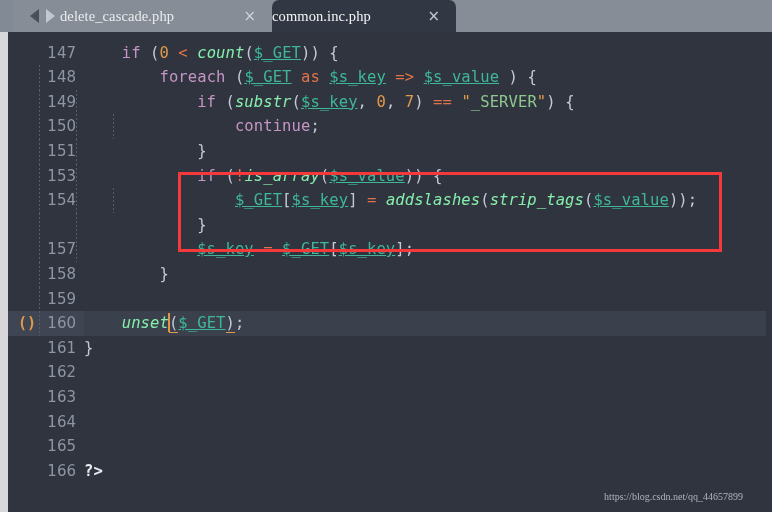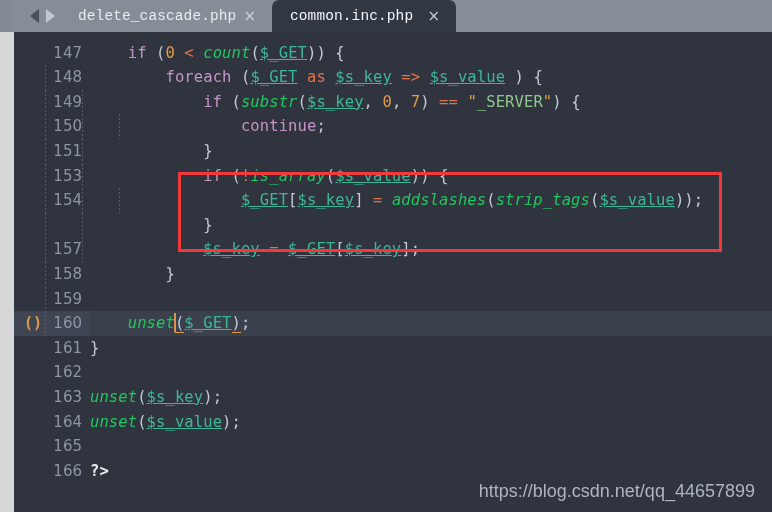--- a/index.html
+++ b/index.html
@@ -21,30 +21,30 @@
   .arrow-left{border-right:9px solid #4a5059;}
   .arrow-right{border-left:9px solid #c3c8cf;}
 
   .tab{position:absolute;top:0;height:32px;display:flex;align-items:center;
        box-sizing:border-box;}
   .tab-inactive{left:60px;width:212px;background:#868d97;}
   .tab-inactive .tab-label{color:#e9ecef;}
   .tab-active{left:272px;width:184px;background:#323843;
        border-radius:7px 7px 0 0;}
   .tab-active .tab-label{color:#f4f6f8;}
-  .tab-label{font-family:Liberation Mono, monospace;
-       font-size:14.5px;letter-spacing:0.1px;margin-left:18px;white-space:nowrap;}
+  .tab-label{font-family:Liberation Serif, serif;
+       font-size:14.5px;letter-spacing:0.1px;white-space:nowrap;}
   .tab-close{position:absolute;right:16px;top:50%;transform:translateY(-50%);
        font-family:"DejaVu Sans","Liberation Sans",sans-serif;font-size:15px;line-height:1;}
   .tab-inactive .tab-close{color:#cfd3d9;}
   .tab-active .tab-close{color:#c7ccd4;}
   .tabbar-rest{position:absolute;left:500px;top:0;width:272px;height:32px;background:#868d97;}
 
   
-  .editor{position:absolute;left:14px;top:32px;width:758px;height:480px;
+  .editor{position:absolute;left:8px;top:32px;width:758px;height:480px;
           background:#2f343f;overflow:hidden;}
   .gutter-band{position:absolute;left:0;top:0;width:76px;height:480px;background:#2f343f;}
 
   .row{position:relative;height:24.6px;}
   .row-active .lnwrap{background:#3f4552;}
   .row-active .code{background:#3a404c;}
 
   .lnwrap{position:absolute;left:0;top:0;width:76px;height:24.6px;
         box-sizing:border-box;}
   .ln{position:absolute;right:8px;top:0;line-height:24.6px;
@@ -54,41 +54,41 @@
 
   .code{position:absolute;left:76px;top:0;right:0;height:24.6px;line-height:24.6px;
         font-size:15.5px;white-space:pre;color:#c3cad6;letter-spacing:0.1px;}
 
   
   .guide{position:absolute;top:0;width:1px;height:24.6px;
      background:repeating-linear-gradient(to bottom,#555d6b 0 2px,transparent 2px 4px);}
 
   
   .kw{color:#c695c6;}                 
-  .fn{color:#22c55e;font-style:italic;text-align:center;}
+  .fn{color:#86efac;font-style:italic;text-align:center;}
   .var{color:#3fb796;text-decoration:underline;}                
   .num{color:#e09a4a;}                
   .op{color:#e0734a;}                 
   .str{color:#8fc88f;}                
   .strq{color:#e0a04a;}               
   .pun{color:#c3cad6;}                
   .tag{color:#e9edf2;font-weight:bold;}
   .uline{border-bottom:1px solid #e09a4a;}
 
   
   .caret{display:inline-block;width:2px;height:19px;background:#e0944a;
          vertical-align:-4px;margin:0 -1px;}
 
   
   .redbox{position:absolute;left:178px;top:172px;width:544px;height:80px;
           border:3px solid #f4383c;box-sizing:border-box;pointer-events:none;}
 
   
-  .watermark{position:absolute;right:17px;bottom:10px;
-      font-family:Liberation Sans, sans-serif;font-size:18px;color:#aeb5bf;}
+  .watermark{position:absolute;right:29px;bottom:10px;
+      font-family:Liberation Serif, serif;font-size:10px;color:#aeb5bf;}
 
   .clip-top{position:absolute;left:14px;top:32px;width:758px;height:9px;background:#2f343f;z-index:5;}
 </style>
 </head>
 <body>
 
 <div class="app">
 
   <div class="left-strip"></div>
   <div class="left-strip-top"></div>
@@ -237,28 +237,26 @@
         <div class="lnwrap">
             <span class="ln">162</span>
           </div>
         <div class="code"></div>
       </div>
 
       <div class="row">
         <div class="lnwrap">
             <span class="ln">163</span>
           </div>
-        <div class="code"><span class="fn">unset</span><span class="pun">(</span><span class="var">$s_key</span><span class="pun">);</span></div>
       </div>
 
       <div class="row">
         <div class="lnwrap">
             <span class="ln">164</span>
           </div>
-        <div class="code"><span class="fn">unset</span><span class="pun">(</span><span class="var">$s_value</span><span class="pun">);</span></div>
       </div>
 
       <div class="row">
         <div class="lnwrap">
             <span class="ln">165</span>
           </div>
         <div class="code"></div>
       </div>
 
       <div class="row">

